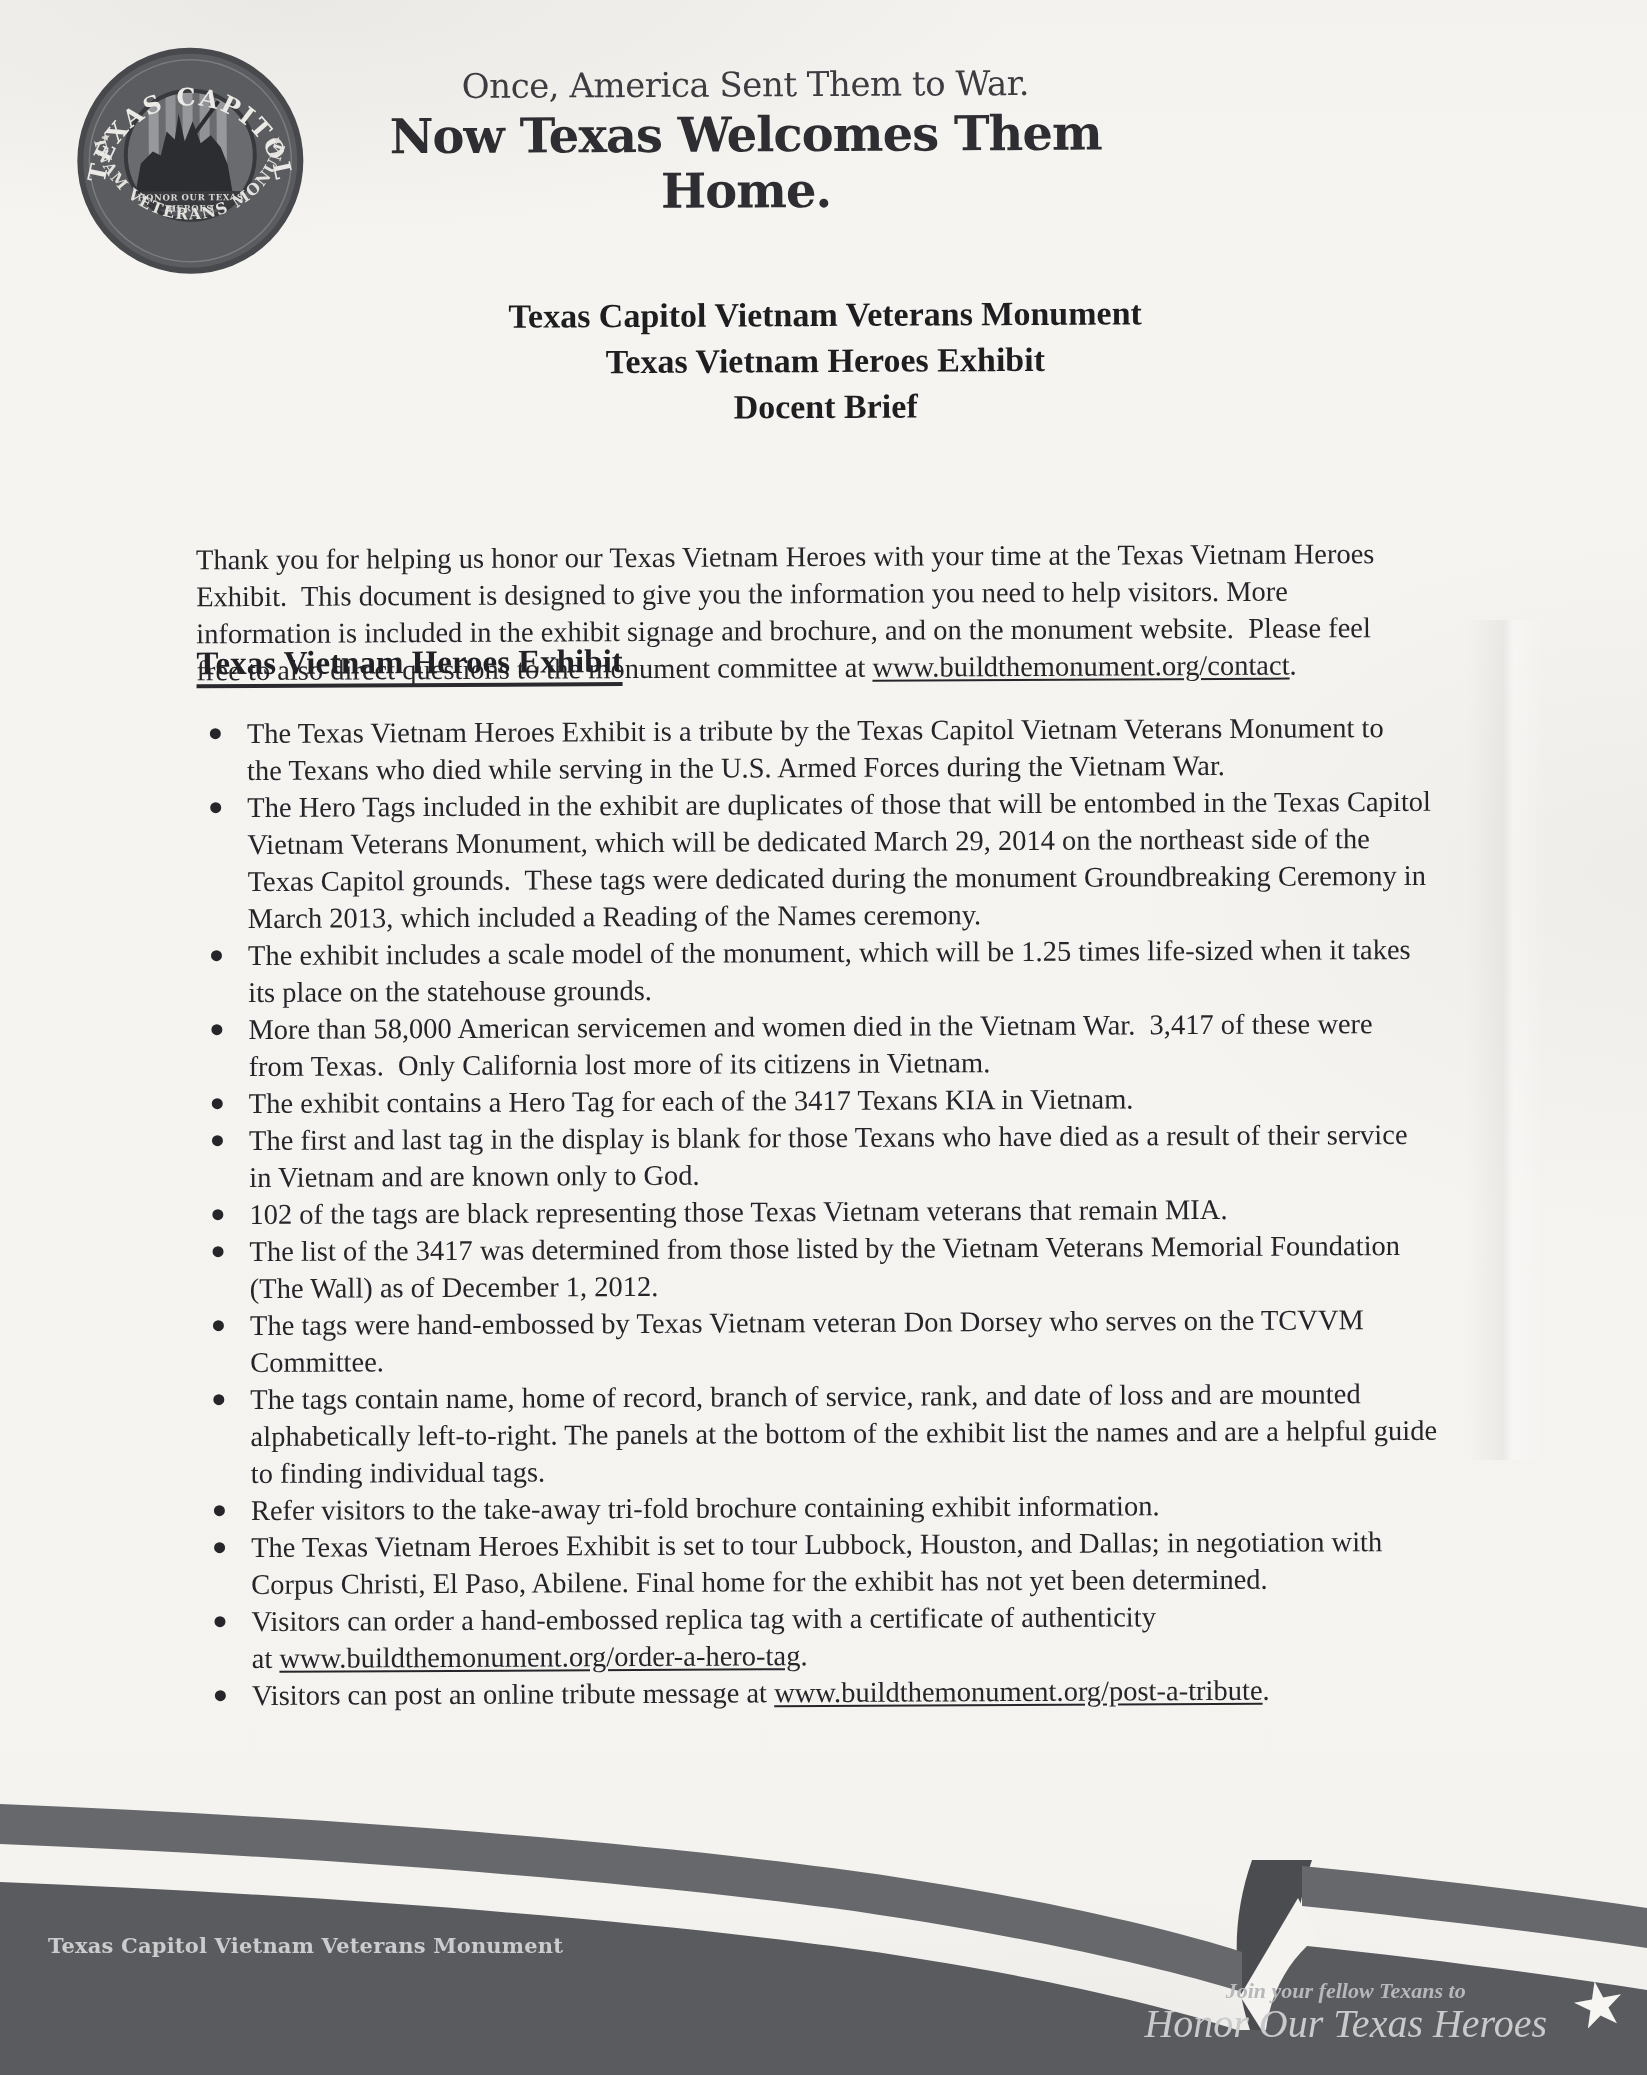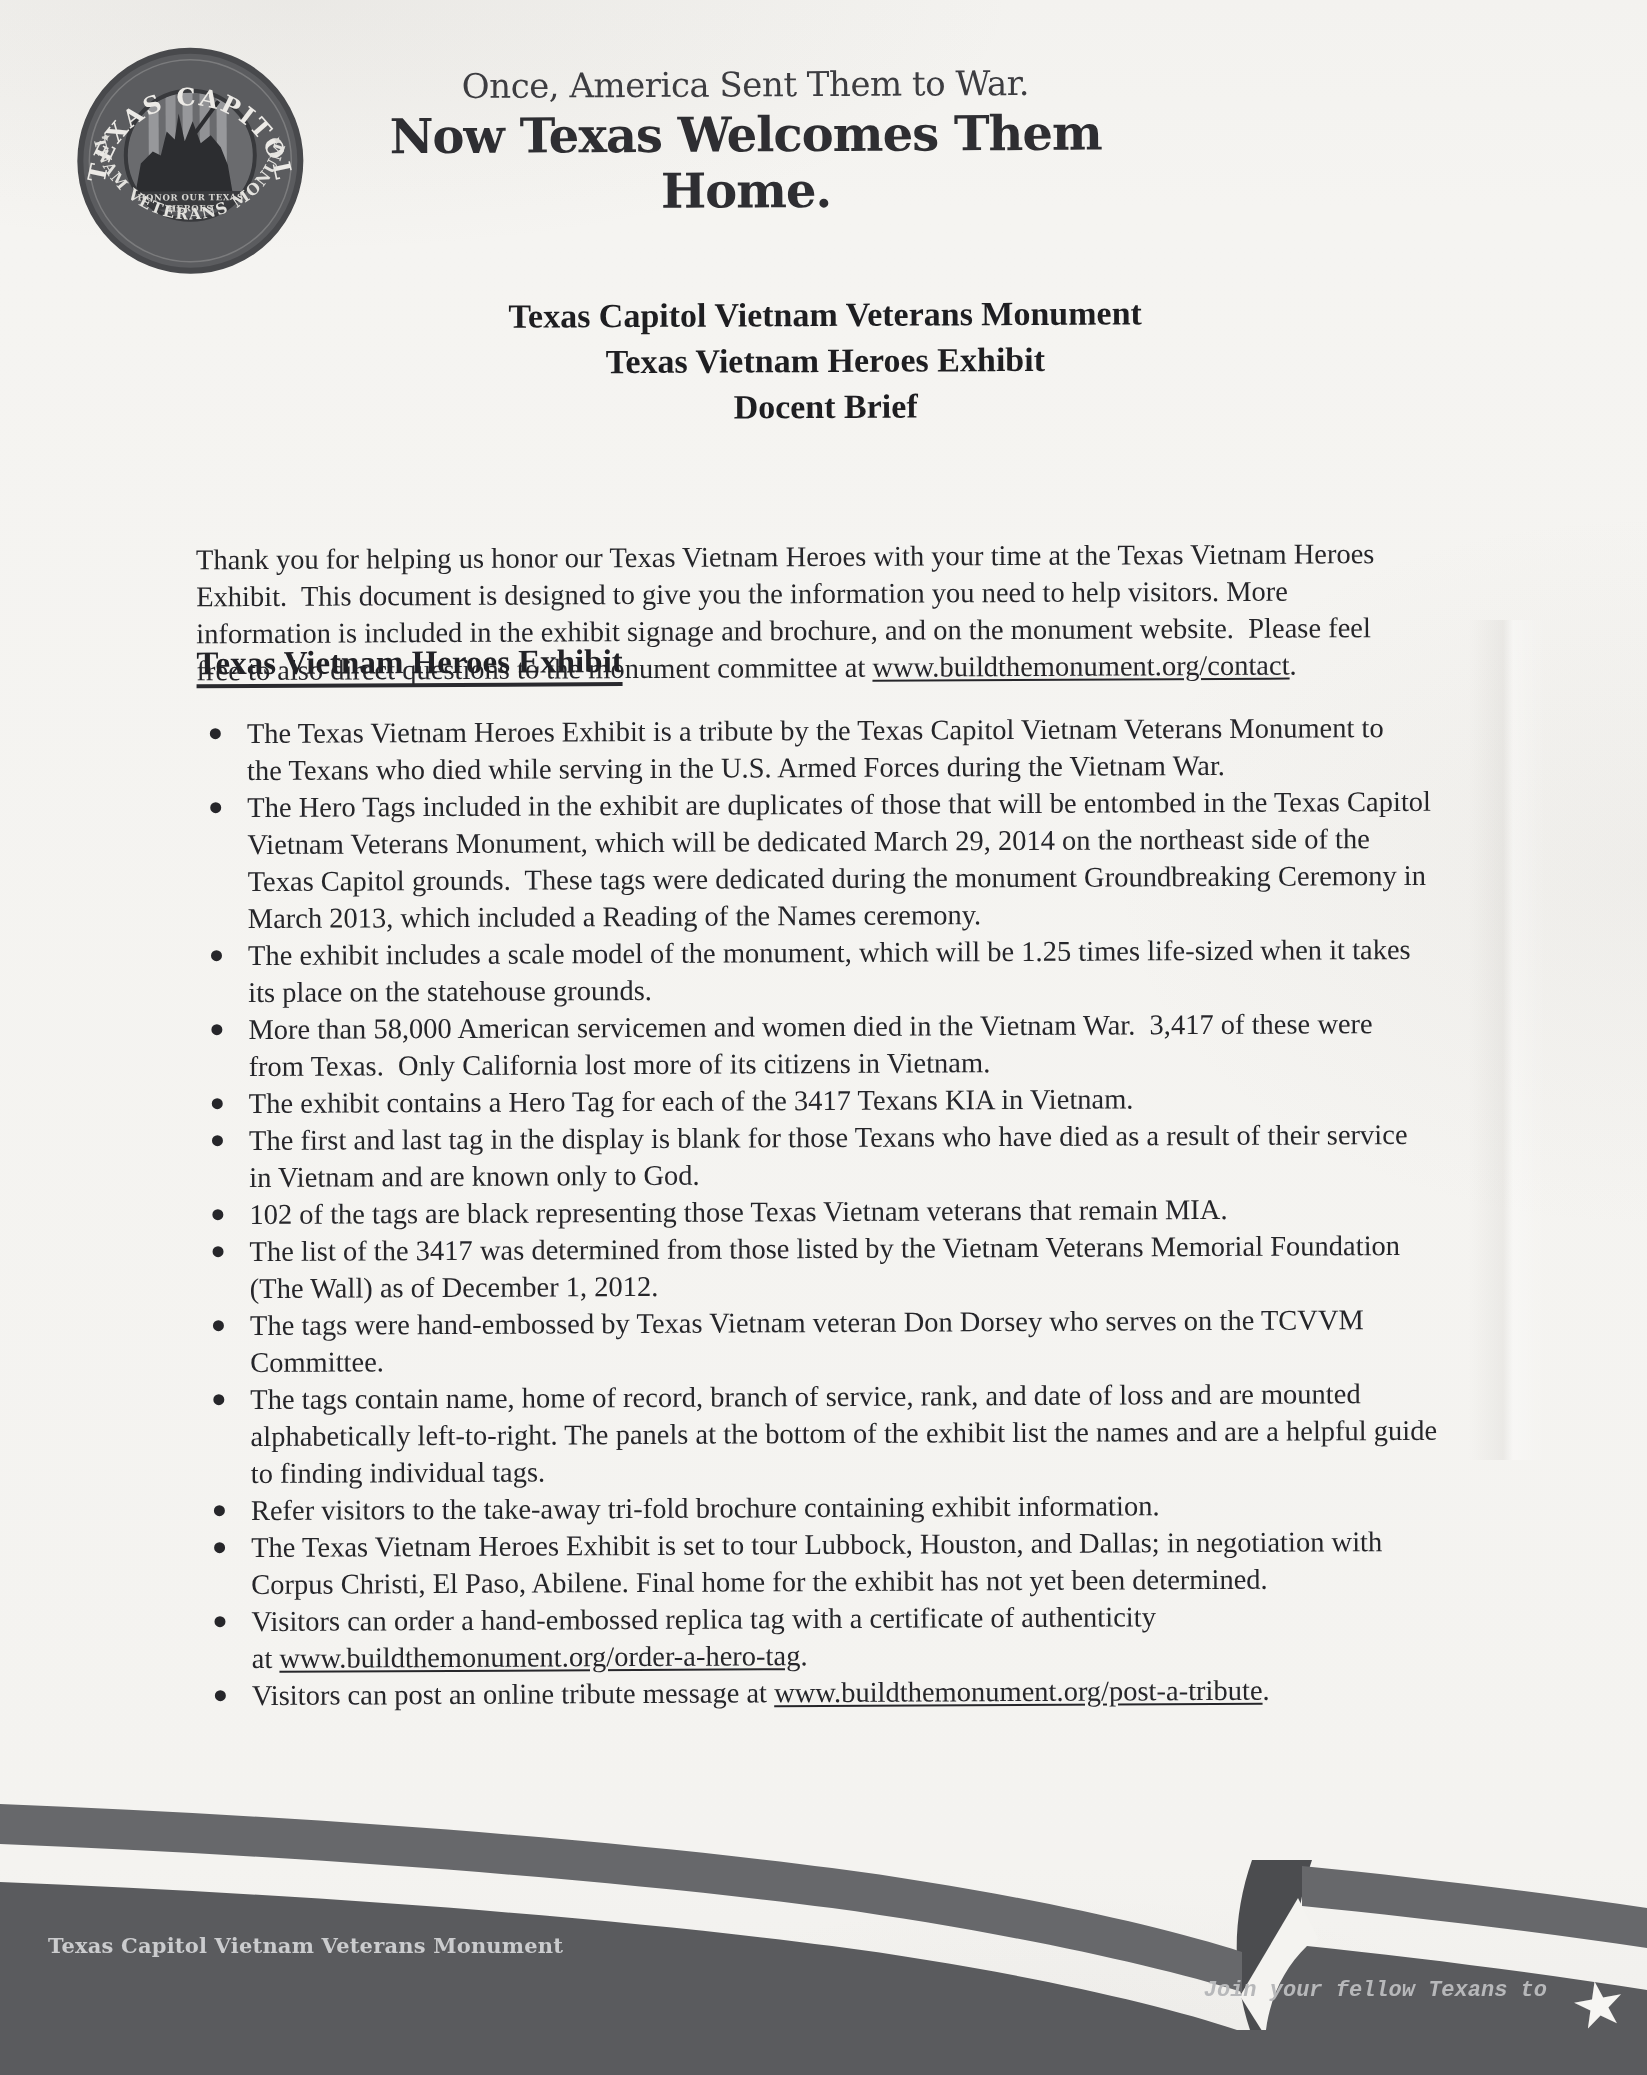--- a/index.html
+++ b/index.html
@@ -40,21 +40,21 @@
   .bullets li{position:relative;margin:0;padding:0;}
   .bullets li::before{content:"";position:absolute;left:-37px;top:13px;width:11px;height:11px;
     border-radius:50%;background:var(--ink);}
   .doclink{color:var(--ink);text-decoration:underline;text-underline-offset:3px;}
 
   .footer{position:absolute;left:0;top:1780px;width:1647px;height:295px;}
   .footer svg{position:absolute;left:0;top:0;}
   .f-left{position:absolute;left:48px;top:153px;font-family:"DejaVu Serif",serif;}
   .f-org{font-size:21px;font-weight:bold;color:var(--footer_text);line-height:26px;letter-spacing:0.2px;}
   .f-line{font-size:19.5px;color:var(--footer_text_dim);line-height:24.5px;}
-  .f-right{position:absolute;right:100px;top:199px;text-align:center;font-family:Liberation Mono, monospace;font-style:italic;}
+  .f-right{position:absolute;right:100px;top:199px;text-align:center;font-family:Liberation Serif, serif;font-style:italic;}
   .f-tag-small{font-size:22px;font-weight:bold;color:#b7b8ba;line-height:24px;}
   .f-tag-big{font-size:40px;color:#c9cacb;line-height:42px;}
   .f-star{position:absolute;right:20px;top:194px;font-size:62px;line-height:62px;color:var(--star_white);
     transform:rotate(-10deg);font-style:normal;}
 </style>
 </head>
 <body>
 
 <div class="paper">
   <div class="content">
@@ -141,18 +141,19 @@
       <path d="M1302,86 C1412,97 1532,111 1647,128 L1647,168 C1532,151 1412,137 1302,126 Z" fill="var(--band_gray)"></path>
       <path d="M0,102 C300,114 600,136 832,166 C992,187 1152,221 1237,250 L1266,250 C1270,218 1284,188 1307,166 C1412,177 1532,192 1647,210 L1647,295 L0,295 Z" fill="var(--footer_gray)"></path>
     </svg>
 
     <div class="f-left">
       <div class="f-org">Texas Capitol Vietnam Veterans Monument</div>
     </div>
 
     <div class="f-right">
       <div class="f-tag-small">Join your fellow Texans to</div>
+      <div class="f-tag-big">Honor Our Texas Heroes</div>
     </div>
     <div class="f-star">★</div>
   </div>
 
   <div class="crease"></div>
 </div>
 
 </body></html>

